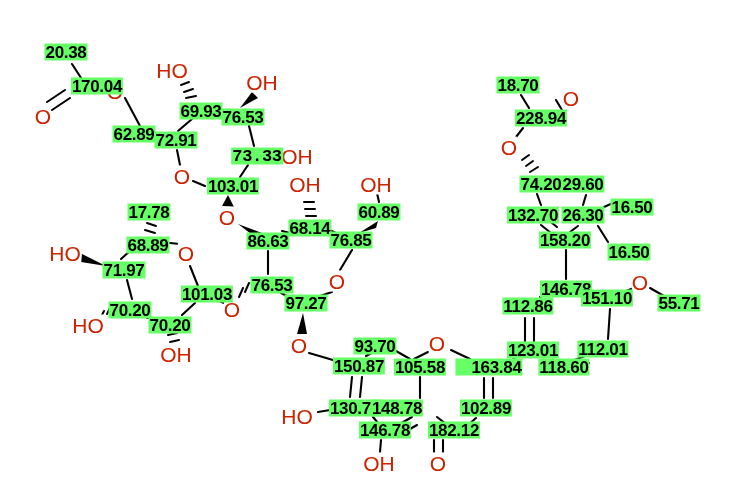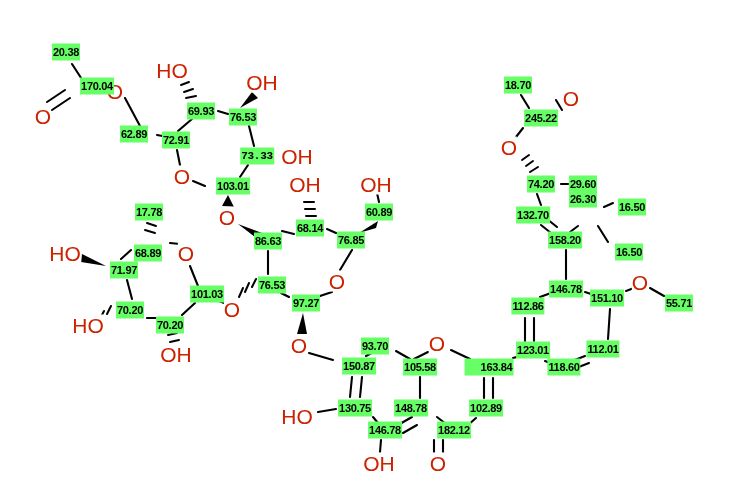--- a/index.html
+++ b/index.html
@@ -23,21 +23,21 @@
     left: 0;
     top: 0;
     width: 744px;
     height: 499px;
   }
   .shift {
     position: absolute;
     background: #66ff66;
     color: #000000;
     font-family: "Liberation Sans", sans-serif;
-    font-size: 11px;
+    font-size: 17px;
     font-weight: bold;
     line-height: 17px;
     padding: 0px 1px;
     white-space: nowrap;
     transform: translate(-50%, -50%);
     letter-spacing: -0.3px;
   }
   .atom {
     position: absolute;
     color: #cc2200;
@@ -227,46 +227,46 @@
 
   <div class="shift" style="left:66px;  top:52px;">20.38</div>
   <div class="shift" style="left:85px;  top:86px;margin-left:12px;">170.04</div>
   <div class="shift" style="left:134px; top:134px;">62.89</div>
   <div class="shift" style="left:176px; top:140px;">72.91</div>
   <div class="shift" style="left:201px; top:111px;">69.93</div>
   <div class="shift" style="left:243px; top:117px;">76.53</div>
   <div class="shift" style="left:257px; top:156px;font-family:Liberation Mono, monospace;">73.33</div>
   <div class="shift" style="left:233px; top:186px;">103.01</div>
   <div class="shift" style="left:149px; top:212px;">17.78</div>
-  <div class="shift" style="left:148px; top:245px;margin-top:8px;">68.89</div>
+  <div class="shift" style="left:148px; top:245px;">68.89</div>
   <div class="shift" style="left:124px; top:270px;">71.97</div>
   <div class="shift" style="left:130px; top:310px;">70.20</div>
   <div class="shift" style="left:170px; top:325px;">70.20</div>
   <div class="shift" style="left:207px; top:294px;">101.03</div>
   <div class="shift" style="left:268px; top:241px;">86.63</div>
   <div class="shift" style="left:310px; top:228px;">68.14</div>
   <div class="shift" style="left:351px; top:240px;">76.85</div>
   <div class="shift" style="left:379px; top:212px;">60.89</div>
   <div class="shift" style="left:272px; top:285px;">76.53</div>
   <div class="shift" style="left:306px; top:303px;">97.27</div>
   <div class="shift" style="left:359px; top:366px;">150.87</div>
   <div class="shift" style="left:375px; top:346px;">93.70</div>
   <div class="shift" style="left:420px; top:367px;">105.58</div>
   <div class="shift" style="left:355px; top:408px;">130.75</div>
-  <div class="shift" style="left:411px; top:408px;">148.78</div>
+  <div class="shift" style="left:397px; top:408px;">148.78</div>
   <div class="shift" style="left:385px; top:430px;">146.78</div>
   <div class="shift" style="left:454px; top:430px;text-align:right;">182.12</div>
   <div class="shift" style="left:486px; top:408px;">102.89</div>
   <div class="shift" style="left:489px; top:367px;padding-left:16px;">163.84</div>
   <div class="shift" style="left:518px; top:85px;">18.70</div>
-  <div class="shift" style="left:541px; top:118px;">245.22</div>
+  <div class="shift" style="left:541px; top:118px;">228.94</div>
   <div class="shift" style="left:541px; top:184px;">74.20</div>
   <div class="shift" style="left:583px; top:184px;">29.60</div>
   <div class="shift" style="left:533px; top:215px;">132.70</div>
-  <div class="shift" style="left:583px; top:199px;">26.30</div>
+  <div class="shift" style="left:583px; top:215px;">26.30</div>
   <div class="shift" style="left:632px; top:207px;">16.50</div>
   <div class="shift" style="left:565px; top:240px;">158.20</div>
   <div class="shift" style="left:629px; top:252px;">16.50</div>
   <div class="shift" style="left:566px; top:289px;">146.78</div>
   <div class="shift" style="left:528px; top:306px;">112.86</div>
   <div class="shift" style="left:607px; top:298px;">151.10</div>
   <div class="shift" style="left:679px; top:303px;">55.71</div>
   <div class="shift" style="left:533px; top:350px;">123.01</div>
   <div class="shift" style="left:603px; top:349px;">112.01</div>
   <div class="shift" style="left:564px; top:367px;">118.60</div>

